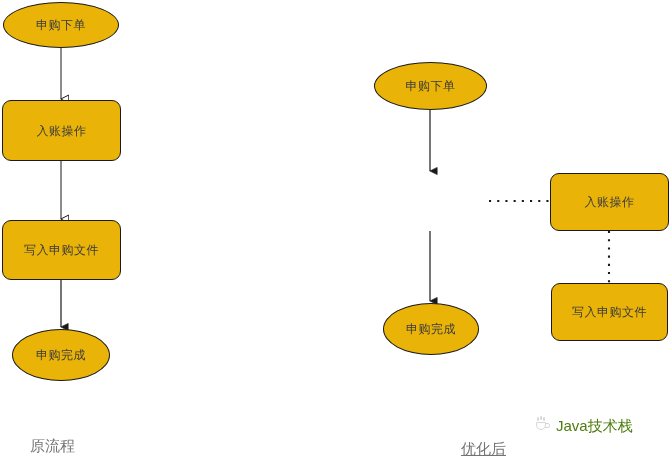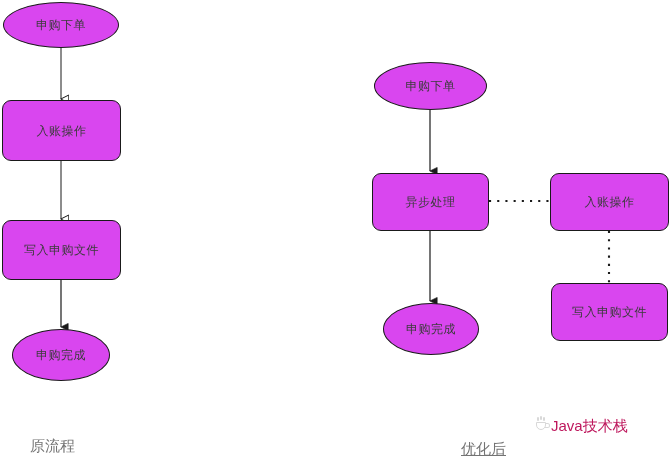--- a/index.html
+++ b/index.html
@@ -13,21 +13,21 @@
   #canvas {
     position: relative;
     width: 671px;
     height: 461px;
     background: #ffffff;
     overflow: hidden;
   }
   .node {
     position: absolute;
     box-sizing: border-box;
-    background: #d946ef;
+    background: #eab308;
     border: 1px solid #1a1a1a;
     display: flex;
     align-items: center;
     justify-content: center;
     color: #3b3b3b;
     font-size: 12px;
     line-height: 1;
     letter-spacing: 0.5px;
     white-space: nowrap;
   }
@@ -50,21 +50,22 @@
     top: 0;
     width: 671px;
     height: 461px;
     overflow: visible;
     pointer-events: none;
   }
   .watermark {
     position: absolute;
     display: flex;
     align-items: center;
-    color: #be185d;
+    gap: 5px;
+    color: #4d7c0f;
     font-size: 15px;
     line-height: 1;
     white-space: nowrap;
     user-select: none;
   }
   .wm-logo {
     width: 17px;
     height: 17px;
     position: relative;
   }
@@ -140,23 +141,20 @@
   <div class="node ellipse" style="left:12px; top:329px; width:98px; height:52px;">
     <span>申购完成</span>
   </div>
 
   <div class="caption" style="left:30px; top:438px;">原流程</div>
 
   <div class="node ellipse" style="left:374px; top:62px; width:113px; height:48px;">
     <span>申购下单</span>
   </div>
 
-  <div class="node rounded" style="left:372px; top:173px; width:117px; height:58px;">
-    <span>异步处理</span>
-  </div>
 
   <div class="node ellipse" style="left:383px; top:303px; width:96px; height:52px;">
     <span>申购完成</span>
   </div>
 
   <div class="node rounded" style="left:550px; top:173px; width:119px; height:58px;">
     <span>入账操作</span>
   </div>
 
   <div class="node rounded" style="left:551px; top:283px; width:117px; height:58px;">

